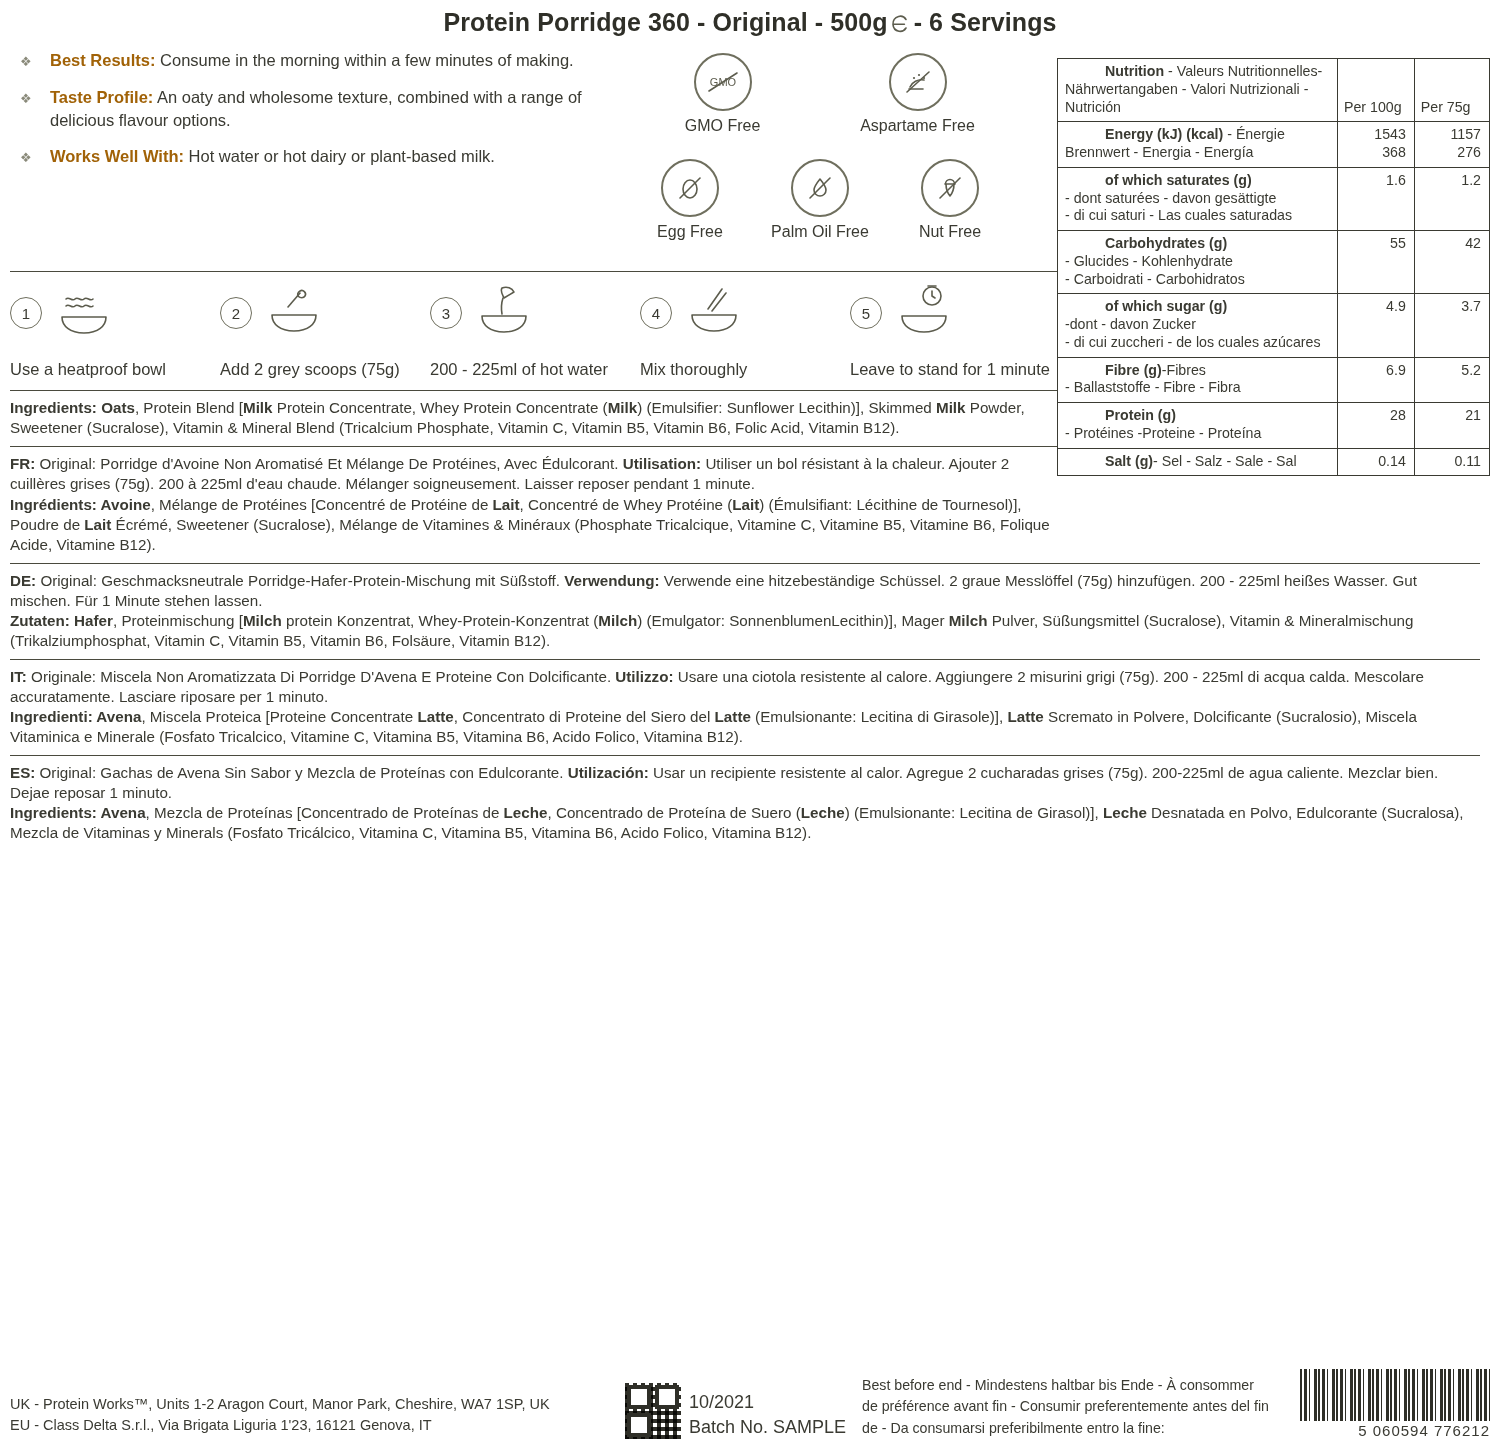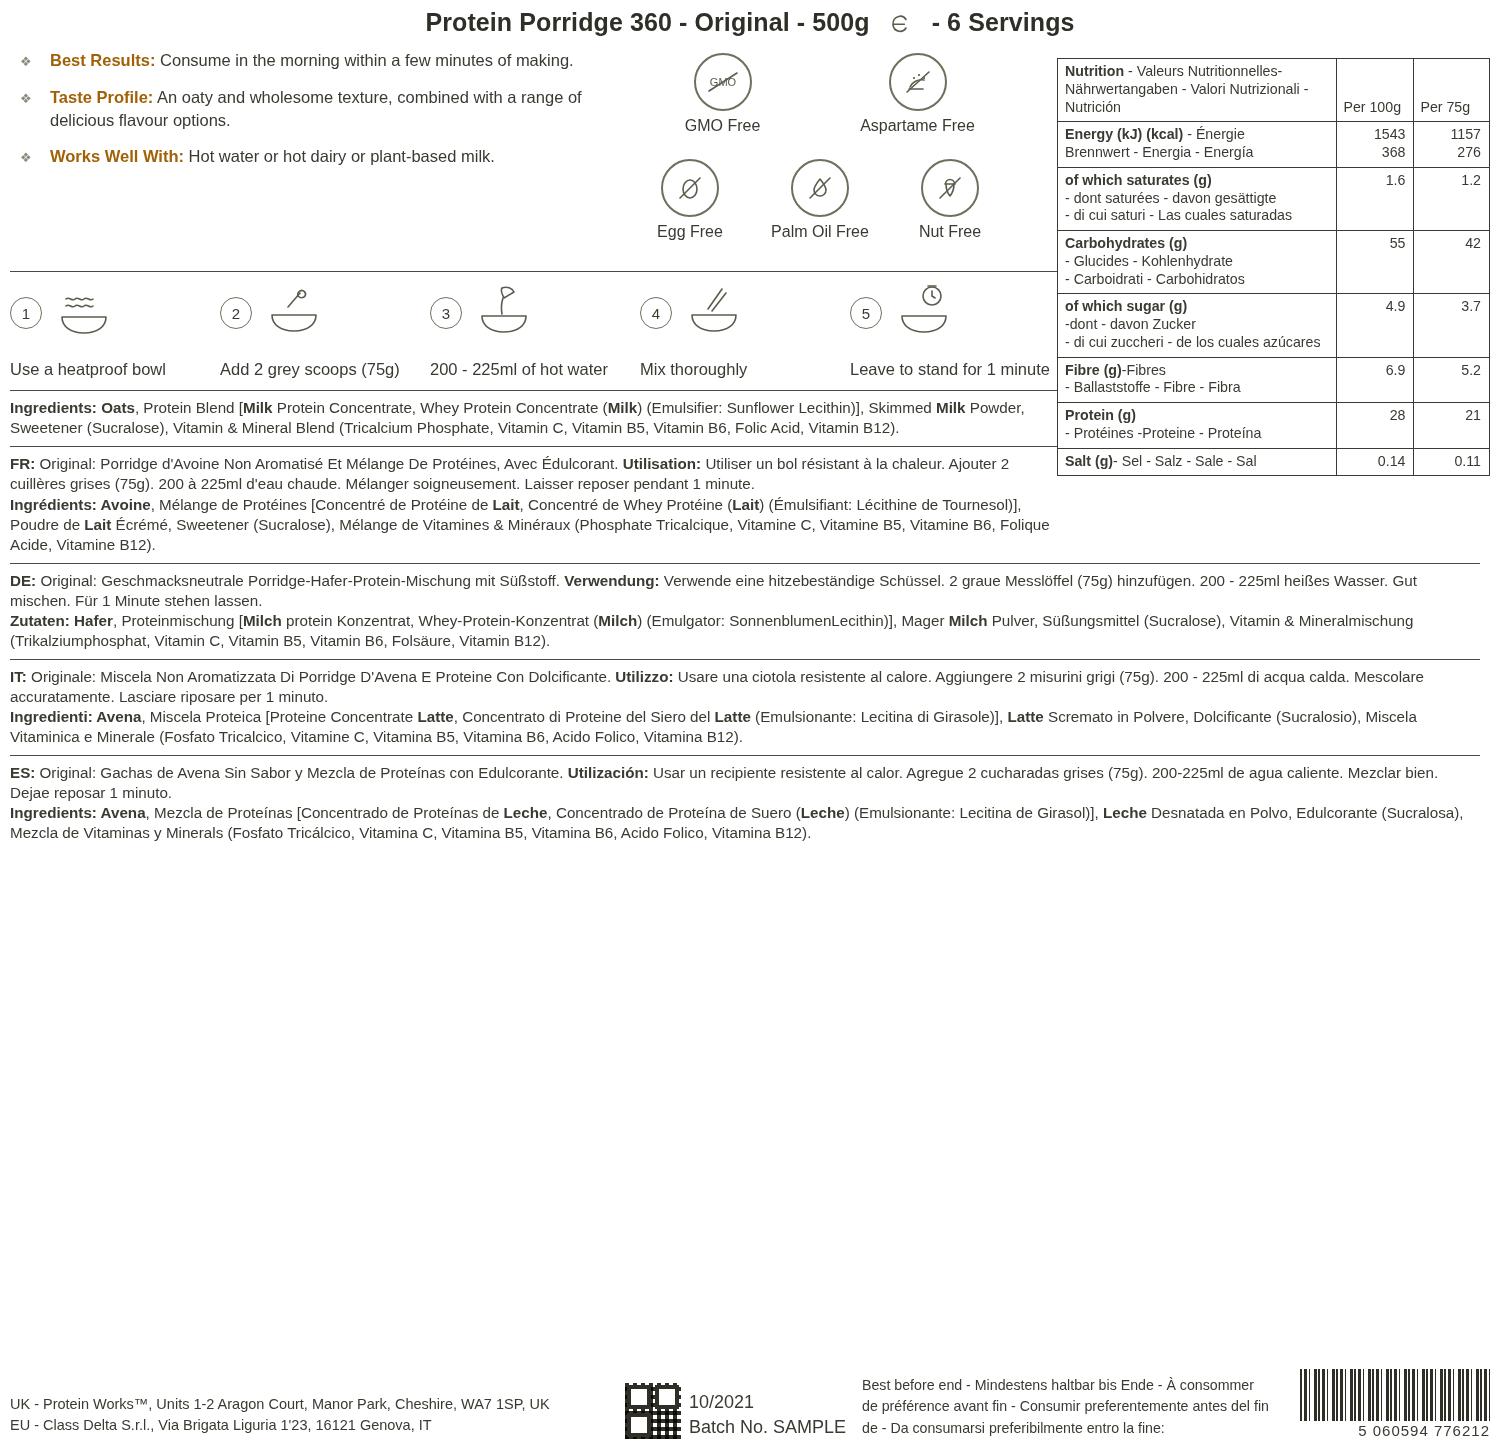--- a/index.html
+++ b/index.html
@@ -26,21 +26,21 @@
   .title {
     text-align: center;
     font-size: 25px;
     font-weight: bold;
     color: #2f2f28;
     padding-top: 8px;
     letter-spacing: .1px;
     display: flex;
     justify-content: center;
     align-items: center;
-    gap: 20px;
+    gap: 2px;
   }
   .e-mark {
     display: inline-block;
     width: 20px;
     height: 22px;
     position: relative;
     margin: 0 2px 0 0;
   }
   .e-mark svg { display:block; }
 
@@ -121,21 +121,21 @@
   .nutri tr:first-child td { border-top: none; }
   .nutri .c1 { width: 300px; }
   .nutri .c2, .nutri .c3 {
     width: 62px;
     text-align: right;
     border-left: 1px solid #3a3a32;
     padding-right: 8px;
     white-space: nowrap;
   }
   .nutri .hd .c2, .nutri .hd .c3 { vertical-align: bottom; text-align:left; padding-left:6px;}
-  .nutri b { font-weight: bold; }
+  .nutri b { font-weight: bold; margin-left: 40px; }
 
   
   hr.rule {
     border: none;
     border-top: 1.3px solid #4a4a3e;
     margin: 0;
   }
   .steps-sect {
     margin-top: 10px;
     padding-top: 12px;

